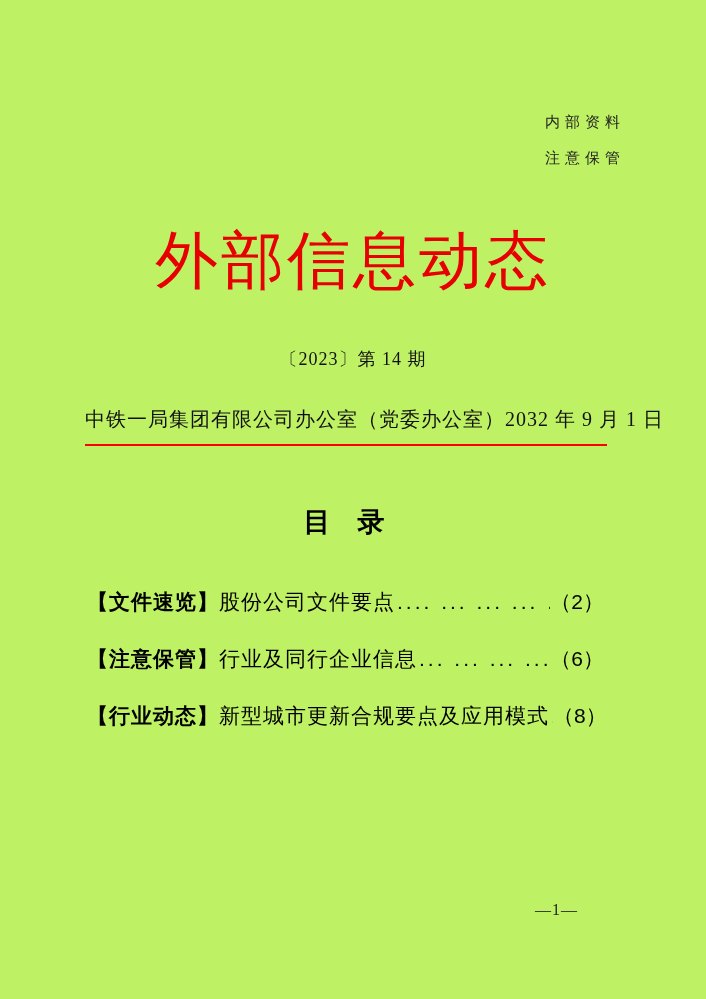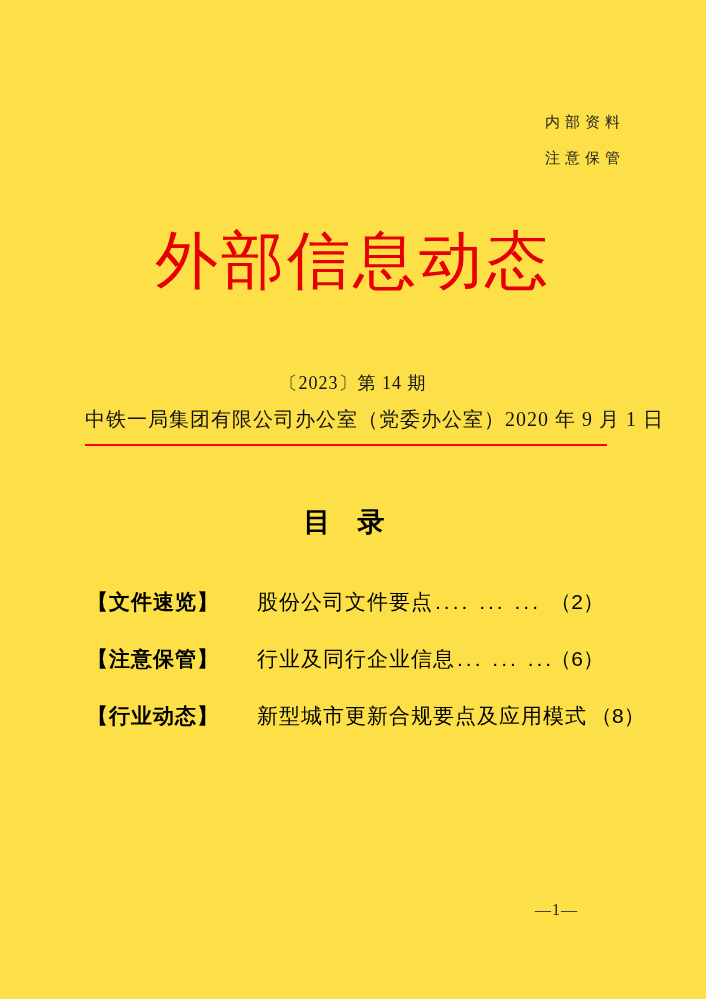--- a/index.html
+++ b/index.html
@@ -5,21 +5,21 @@
   html, body {
     margin: 0;
     padding: 0;
     background: #ffffff;
   }
   .page {
     position: relative;
     width: 706px;
     height: 999px;
     margin: 0 auto;
-    background: #fde047;
+    background: #bef264;
     color: #000000;
     box-sizing: border-box;
     outline: 1px solid #ececec;
     overflow: hidden;
     font-family: "Liberation Serif", serif;
   }
   .serif { font-family: "Liberation Serif", serif; }
 
   
   .classification {
@@ -54,21 +54,20 @@
   .issue-line {
     position: absolute;
     top: 347px;
     left: 0;
     width: 706px;
     text-align: center;
     font-size: 18px;
     letter-spacing: 1px;
     color: #111111;
     white-space: nowrap;
-    margin-top: 24px;
   }
 
   
   .publisher-line {
     position: absolute;
     top: 406px;
     left: 85px;
     width: 522px;
     display: flex;
     justify-content: space-between;
@@ -119,21 +118,20 @@
     white-space: nowrap;
   }
   .toc-category {
     font-weight: bold;
     letter-spacing: 1px;
     flex: 0 0 auto;
   }
   .toc-title {
     letter-spacing: 1px;
     flex: 0 0 auto;
-    margin-left: 38px;
   }
   .toc-dots {
     flex: 1 1 auto;
     overflow: hidden;
     letter-spacing: 3px;
     white-space: pre;
     padding: 0 2px;
   }
   .toc-page {
     flex: 0 0 auto;
@@ -160,21 +158,21 @@
     <div class="cls-line">内部资料</div>
     <div class="cls-line">注意保管</div>
   </div>
 
   <div class="doc-title serif">外部信息动态</div>
 
   <div class="issue-line serif">〔2023〕第 14 期</div>
 
   <div class="publisher-line serif">
     <span class="pub-name">中铁一局集团有限公司办公室（党委办公室）</span>
-    <span class="pub-date">2020 年 9 月 1 日</span>
+    <span class="pub-date">2032 年 9 月 1 日</span>
   </div>
 
   <div class="red-rule"></div>
 
   <div class="toc-heading">目　录</div>
 
   <div class="toc">
     <div class="toc-entry">
       <span class="toc-category">【文件速览】</span>
         <span class="toc-title">股份公司文件要点</span>

